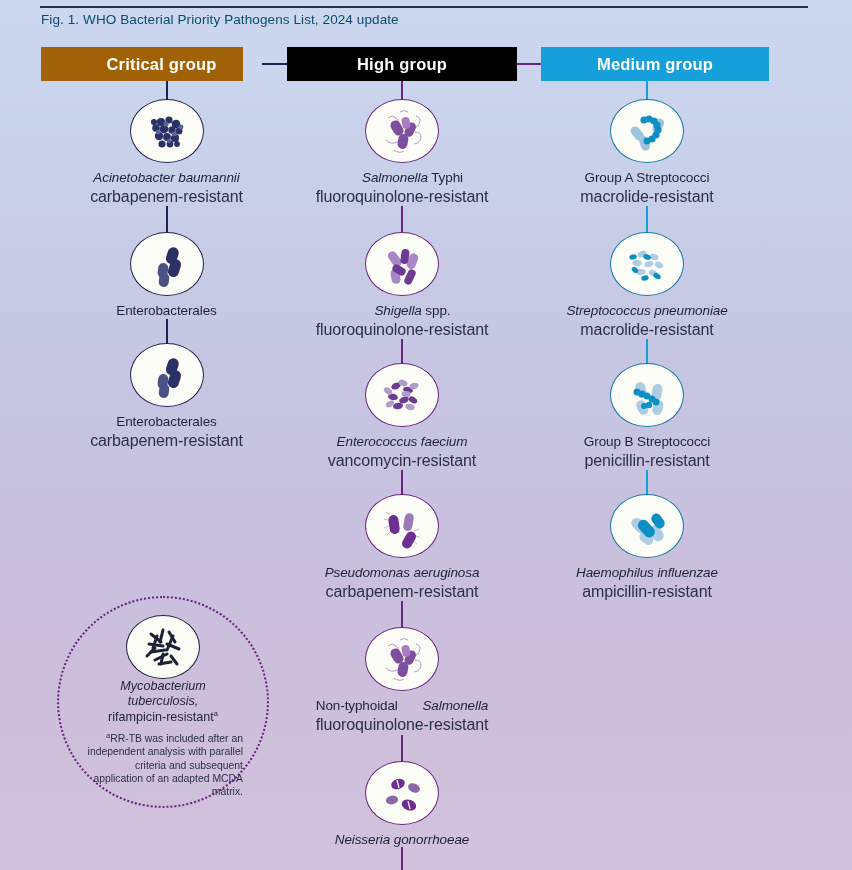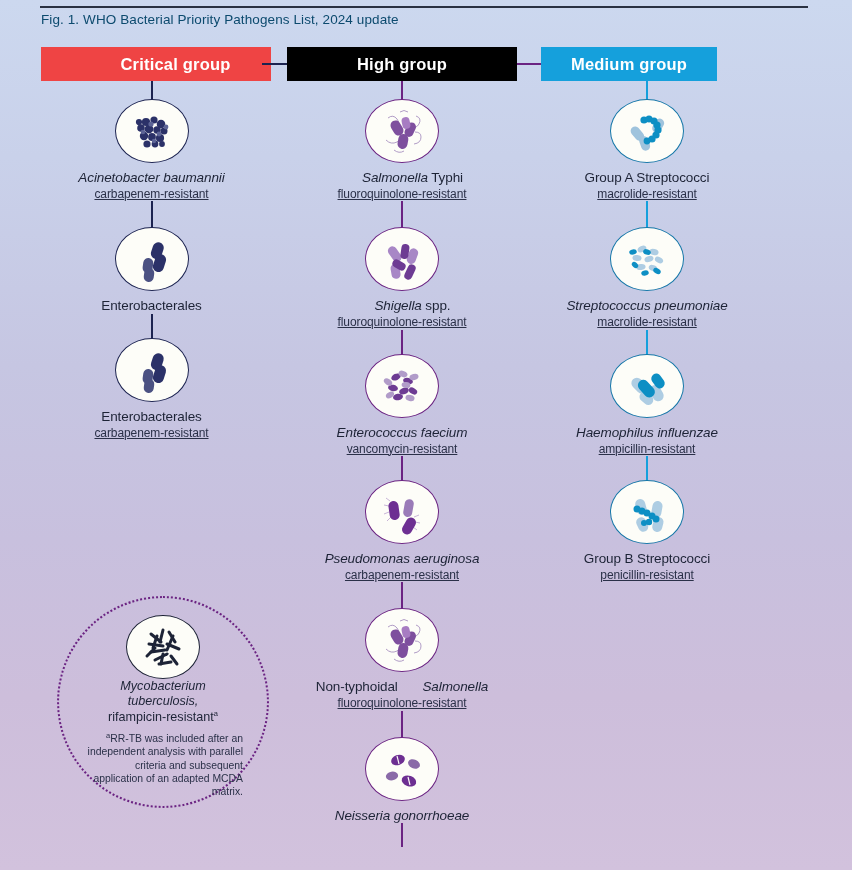--- a/index.html
+++ b/index.html
@@ -41,38 +41,38 @@
     top: 47px;
     height: 34px;
     display: flex;
     align-items: center;
     justify-content: center;
     color: #ffffff;
     font-size: 16.5px;
     font-weight: bold;
     letter-spacing: 0.2px;
   }
-  .header-critical { left: 41px;  width: 230px; background: #ef4444; padding-left: 39px; }
+  .header-critical { left: 41px;  width: 202px; background: #a16207; padding-left: 39px; }
   .header-high     { left: 287px; width: 230px; background: #000000; }
-  .header-medium   { left: 541px; width: 176px; background: #15a0dc; }
+  .header-medium   { left: 541px; width: 228px; background: #15a0dc; }
 
   .header-link {
     position: absolute;
     top: 63px;
     height: 2px;
   }
   .link-a { left: 262px; width: 25px; background: #1c2350; }
   .link-b { left: 517px; width: 24px; background: #6b2382; }
 
   
   .column {
     position: absolute;
     top: 81px;
   }
-  .col-critical { left: 41px;  width: 221px; }
+  .col-critical { left: 56px;  width: 221px; }
   .col-high     { left: 287px; width: 230px; }
   .col-medium   { left: 541px; width: 212px; }
 
   .node {
     position: relative;
     width: 100%;
     display: flex;
     flex-direction: column;
     align-items: center;
   }
@@ -105,26 +105,25 @@
   .name {
     font-size: 13.5px;
     color: #1d2336;
     letter-spacing: -0.1px;
   }
   .name .ital { font-style: italic; margin-left: 21px; }
   .name .rom  { font-style: normal; }
   .name.all-ital { font-style: italic; }
 
   .sub {
-    font-size: 12px;
+    font-size: 16px;
     color: #2a3048;
     letter-spacing: -0.1px;
     margin-top: 1px;
     line-height: 1.2;
-    text-decoration: underline;
   }
 
   
   .tb-callout {
     position: absolute;
     left: 57px;
     top: 596px;
     width: 212px;
     height: 212px;
     border: 2px dotted #6b2382;
@@ -466,60 +465,60 @@
       <div class="name all-ital">Streptococcus pneumoniae</div>
       <div class="sub">macrolide-resistant</div>
     </div>
   </div>
 
   <div class="node">
     <div class="stem stem-medium" style="height:24px"></div>
     <div class="bug-circle ring-medium">
       <svg width="74" height="64" viewBox="0 0 74 64">
         <g fill="#aecde3">
-          <rect x="23" y="22" width="11" height="18" rx="5.5" transform="rotate(-45 28 31)"></rect>
-          <rect x="40" y="30" width="11" height="17" rx="5.5" transform="rotate(-30 45 38)"></rect>
-          <rect x="30" y="36" width="10" height="15" rx="5" transform="rotate(-50 35 43)"></rect>
-        </g>
-        <g fill="#0d8fc4">
-          <rect x="30" y="24" width="11" height="20" rx="5.5" transform="rotate(-42 35 34)"></rect>
-          <rect x="42" y="18" width="10" height="16" rx="5" transform="rotate(-35 47 26)"></rect>
-        </g>
-      </svg>
-    </div>
-    <div class="node-label">
-      <div class="name all-ital">Haemophilus influenzae</div>
-      <div class="sub">ampicillin-resistant</div>
-    </div>
-  </div>
-
-  <div class="node">
-    <div class="stem stem-medium" style="height:24px"></div>
-    <div class="bug-circle ring-medium">
-      <svg width="74" height="64" viewBox="0 0 74 64">
-        <g fill="#aecde3">
           <rect x="25" y="18" width="10" height="16" rx="5" transform="rotate(-15 30 26)"></rect>
           <rect x="41" y="20" width="10" height="17" rx="5" transform="rotate(10 46 28)"></rect>
           <rect x="26" y="36" width="10" height="15" rx="5" transform="rotate(-25 31 43)"></rect>
           <rect x="42" y="36" width="10" height="15" rx="5" transform="rotate(15 47 43)"></rect>
         </g>
         <g fill="#0d8fc4">
           <circle cx="26" cy="28" r="3.5"></circle>
             <circle cx="31" cy="30" r="3.5"></circle>
           <circle cx="36" cy="32" r="3.5"></circle>
             <circle cx="41" cy="35" r="3.5"></circle>
           <circle cx="45" cy="38" r="3.5"></circle>
           <circle cx="38" cy="41" r="3.2"></circle>
             <circle cx="33" cy="42" r="3"></circle>
         </g>
       </svg>
     </div>
     <div class="node-label">
       <div class="name">Group B Streptococci</div>
       <div class="sub">penicillin-resistant</div>
+    </div>
+  </div>
+
+  <div class="node">
+    <div class="stem stem-medium" style="height:24px"></div>
+    <div class="bug-circle ring-medium">
+      <svg width="74" height="64" viewBox="0 0 74 64">
+        <g fill="#aecde3">
+          <rect x="23" y="22" width="11" height="18" rx="5.5" transform="rotate(-45 28 31)"></rect>
+          <rect x="40" y="30" width="11" height="17" rx="5.5" transform="rotate(-30 45 38)"></rect>
+          <rect x="30" y="36" width="10" height="15" rx="5" transform="rotate(-50 35 43)"></rect>
+        </g>
+        <g fill="#0d8fc4">
+          <rect x="30" y="24" width="11" height="20" rx="5.5" transform="rotate(-42 35 34)"></rect>
+          <rect x="42" y="18" width="10" height="16" rx="5" transform="rotate(-35 47 26)"></rect>
+        </g>
+      </svg>
+    </div>
+    <div class="node-label">
+      <div class="name all-ital">Haemophilus influenzae</div>
+      <div class="sub">ampicillin-resistant</div>
     </div>
   </div>
 
 </div>
 
 <div class="tb-callout">
   <div class="tb-circle">
     <svg width="74" height="64" viewBox="0 0 74 64">
       <g stroke="#1d2336" stroke-width="3" stroke-linecap="round">
         <path d="M24 18 L34 26"></path>

